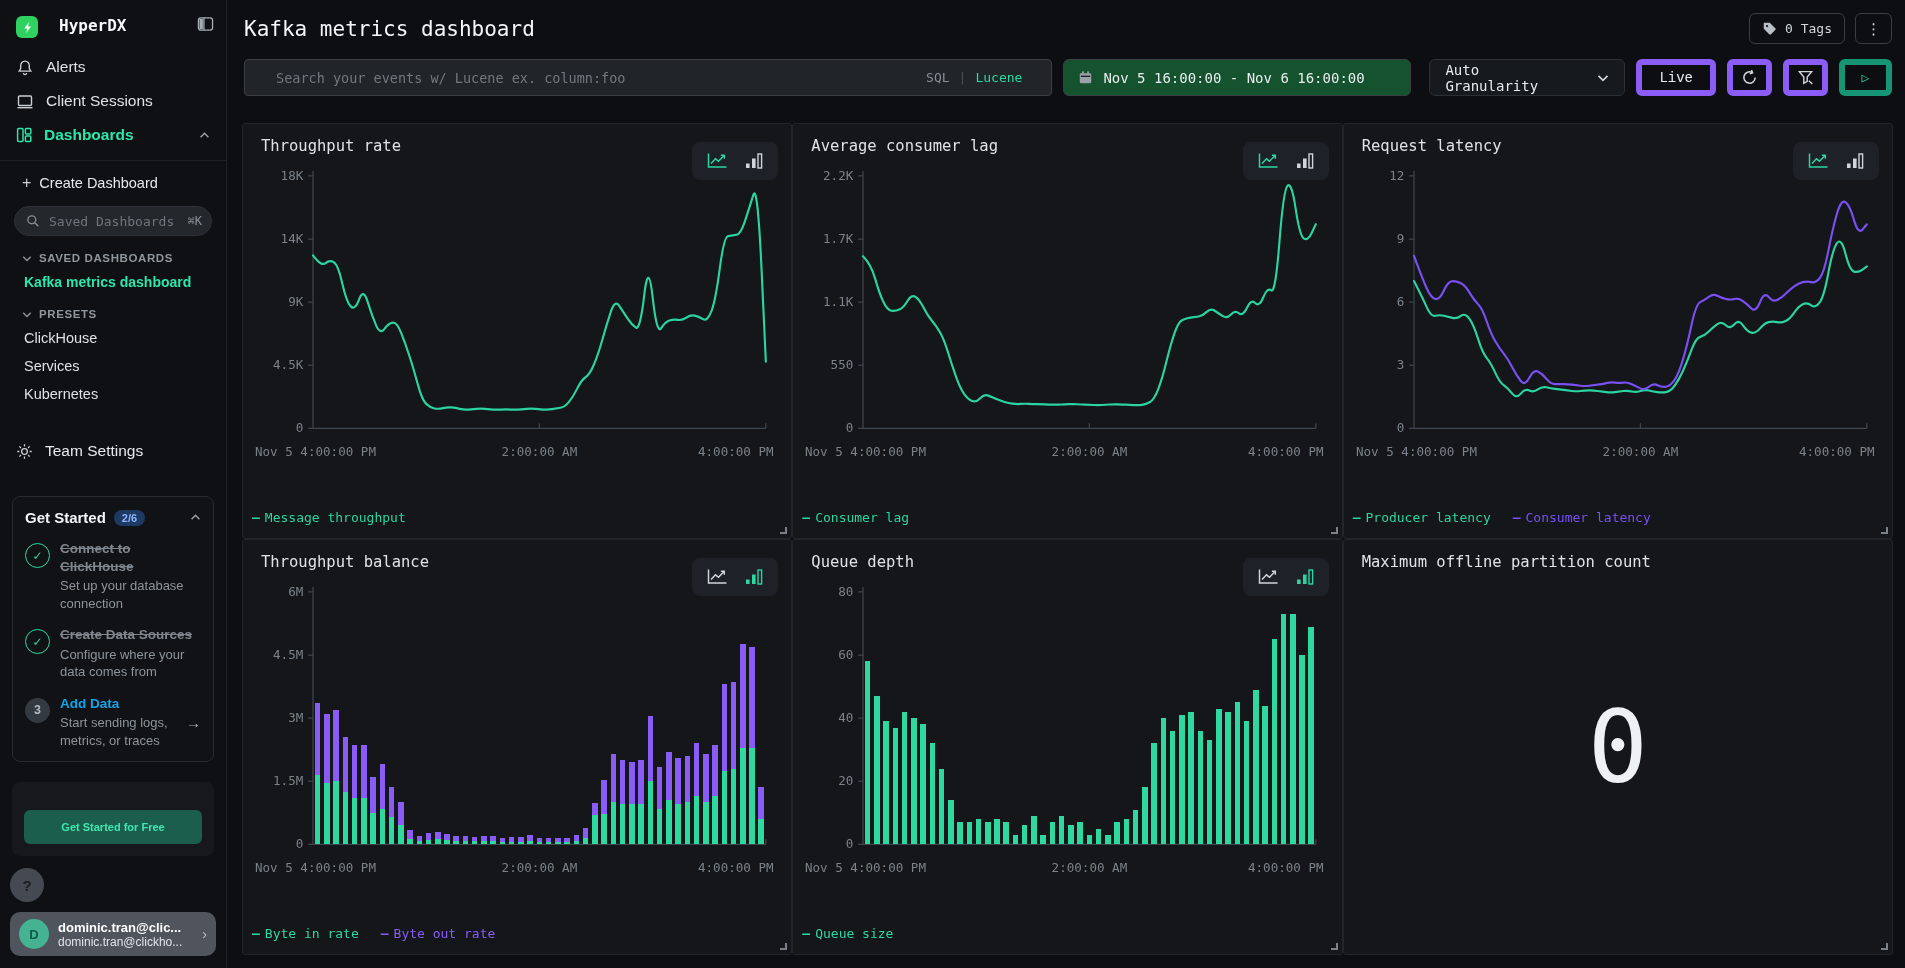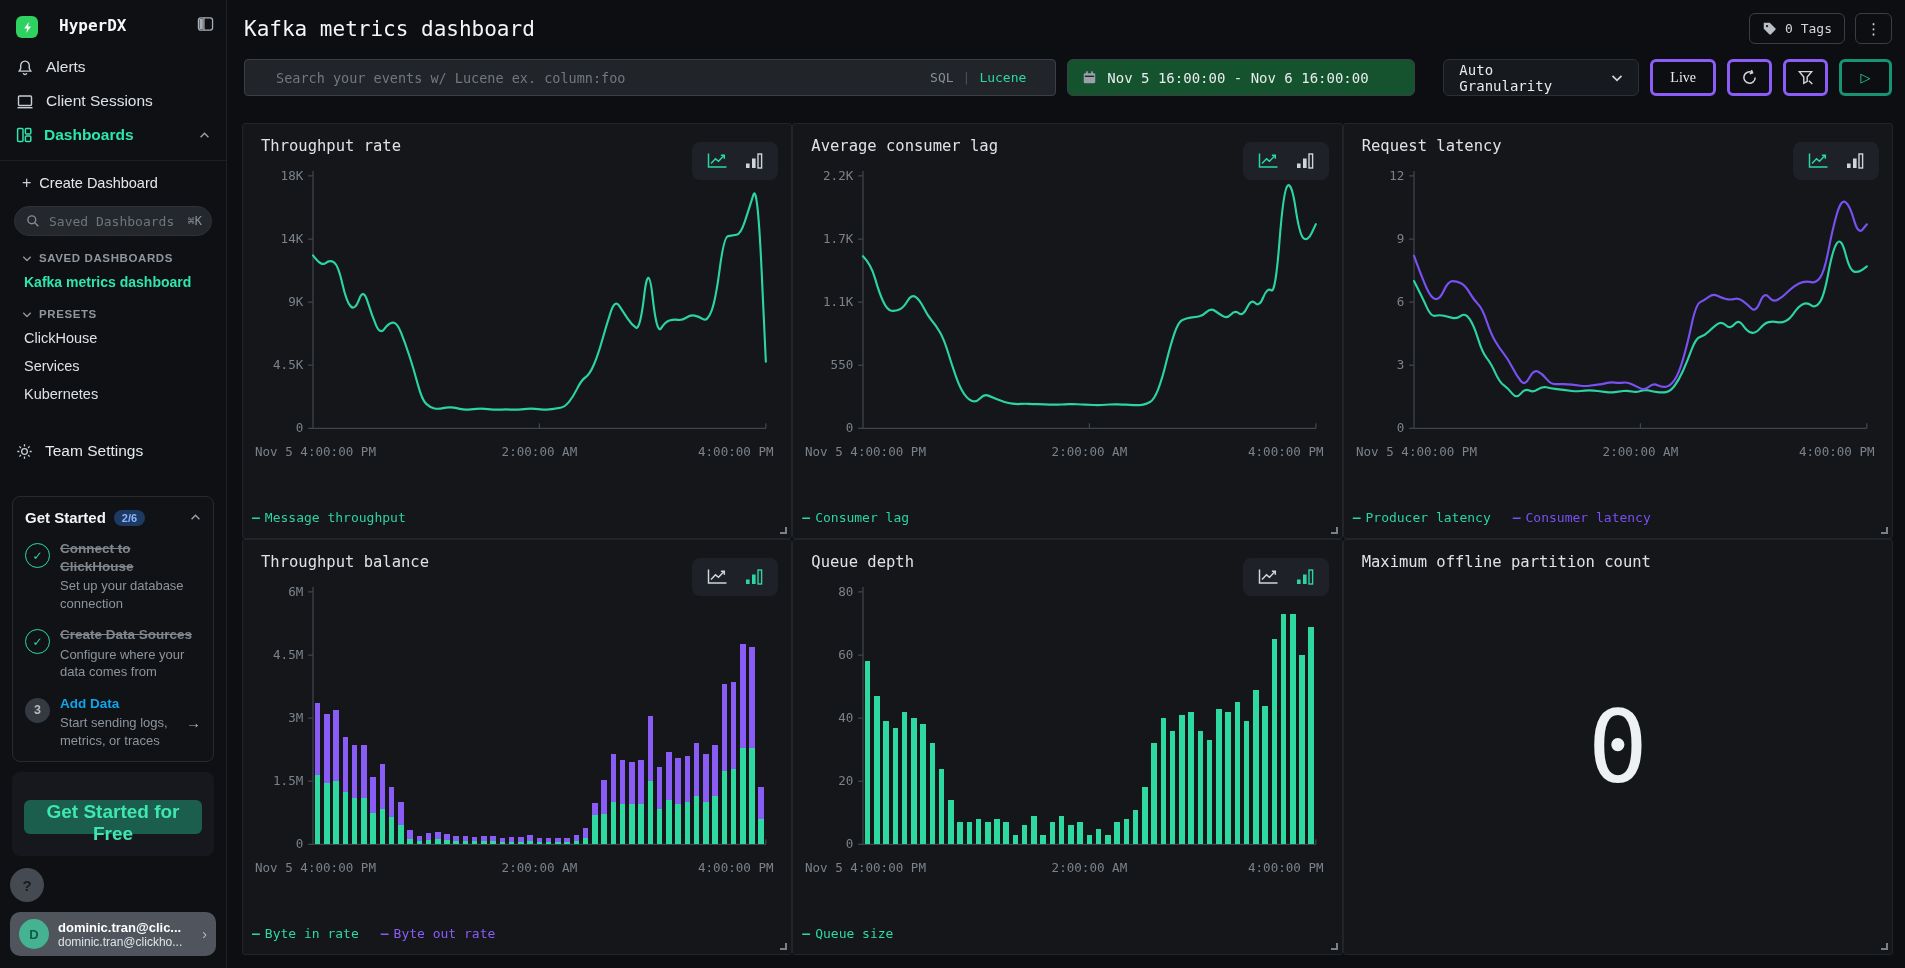--- a/index.html
+++ b/index.html
@@ -42,21 +42,21 @@
   .step-ic.done{border:1.6px solid #2bd9a0;color:#2bd9a0;font-size:12px}
   .step-ic.num{background:#343a41;color:#b6bcc2;font-size:12.5px;font-weight:700}
   .step-t{font-size:13.5px;font-weight:700;color:#0ea5e9;line-height:1.3}
   .step-t.strike{color:#7f868d;text-decoration:line-through}
   .step-d{font-size:13px;color:#8d949b;line-height:1.35;margin-top:2px;font-weight:400}
   .step-arrow{margin-left:auto;color:#aeb4ba;align-self:center;font-size:15px}
 
   .sb-bottom{margin-top:auto;padding-bottom:12px}
   .cloud{margin:0 12px 12px;background:#16181d;border-radius:8px;padding:15px 12px 12px;text-align:center}
   .cloud-t{font-size:13.5px;color:#e7eaed;line-height:1.55;padding:0 12px}
-  .cloud-btn{margin-top:13px;width:100%;background:#1b5e4e;color:#3fe7ae;font-weight:700;font-size:19px;
+  .cloud-btn{margin-top:13px;width:100%;background:#1b5e4e;color:#3fe7ae;font-weight:700;font-size:11px;
              border:0;border-radius:6px;height:34px;cursor:pointer;font-family:inherit}
   .help{width:34px;height:34px;border-radius:50%;background:#454a52;color:#191c1f;font-weight:700;font-size:15px;
         display:flex;align-items:center;justify-content:center;margin:2px 0 10px 10px;cursor:pointer}
   .chip{margin:0 10px;background:#50545d;border-radius:10px;display:flex;align-items:center;gap:9px;padding:7px 9px;cursor:pointer}
   .avatar{width:30px;min-width:30px;height:30px;border-radius:50%;background:#45b391;color:#0e5c44;
           font-weight:700;font-size:13px;display:flex;align-items:center;justify-content:center}
   .chip-name{font-size:13px;font-weight:700;color:#fff;white-space:nowrap}
   .chip-mail{font-size:12px;color:#dfe3e7;white-space:nowrap}
   .chip-chev{margin-left:auto;color:#b9bec5;font-size:14px}
 
@@ -70,24 +70,24 @@
   .frow{display:flex;gap:11px;padding:11px 13px 0 17px;align-items:center}
   .srch{flex:1;display:flex;align-items:center;background:#212429;border:1px solid #3a3f46;border-radius:4px;height:37px;padding:0 29px;gap:10px}
   .srch input{flex:1;background:none;border:0;outline:0;color:#cfd4d9;
               font-family:"DejaVu Sans Mono",monospace;font-size:13.5px}
   .srch input::placeholder{color:#72787f}
   .lang{display:flex;gap:9px;font-family:"DejaVu Sans Mono",monospace;font-size:13px;white-space:nowrap}
   .sql{color:#868e96;cursor:pointer}.pipe{color:#4a5056}.lucene{color:#2bd9a0;cursor:pointer}
   .datebox{display:flex;align-items:center;gap:10px;background:#14532d;border:1px solid #3a3f46;border-radius:6px;height:37px;
            padding:0 14px;font-family:"DejaVu Sans Mono",monospace;font-size:14px;color:#e9ecef;width:348px;cursor:pointer}
   .granbox{display:flex;align-items:center;gap:20px;background:#16191d;border:1px solid #2c3137;border-radius:6px;height:37px;
-           padding:0 15px;font-family:"DejaVu Sans Mono",monospace;font-size:14px;color:#e9ecef;width:196px;cursor:pointer;margin-left:17px}
+           padding:0 15px;font-family:"DejaVu Sans Mono",monospace;font-size:14px;color:#e9ecef;width:196px;cursor:pointer;margin-left:7px}
   .granbox .gchev{margin-left:auto;display:flex;color:#cfd5db}
-  .btn{border:3px solid #8b5cf6;border-radius:6px;height:37px;display:flex;align-items:center;justify-content:center;
-       background:transparent;color:#e9ecef;font-family:Liberation Serif, serif;font-size:14px;padding:0 17px;cursor:pointer}
+  .btn{border:6px solid #8b5cf6;border-radius:6px;height:37px;display:flex;align-items:center;justify-content:center;
+       background:transparent;color:#e9ecef;font-family:Liberation Mono, monospace;font-size:14px;padding:0 17px;cursor:pointer}
   .iconbtn{width:45px;padding:0}
   .playbtn{width:53px;padding:0;border-color:#179474;color:#2bd9a0;font-size:13px}
 
   .grid{display:grid;grid-template-columns:repeat(3,1fr);margin:27px 12px 0 15px}
   .panel{position:relative;height:416px;background:#14161a;border:1px solid #212429;border-radius:3px;overflow:hidden}
   .ptitle{position:absolute;top:13px;left:18px;font-family:"DejaVu Sans Mono",monospace;font-size:15.5px;color:#dee2e6}
   .toggle{position:absolute;top:18px;right:13px;background:#1e2127;border-radius:8px;display:flex;gap:16px;padding:10px 14px;z-index:2}
   .ticon{display:flex;color:#cfd5db;cursor:pointer}
   .ticon.on{color:#2bd6a0}
   .cplot{position:absolute;left:10px;top:40px;width:calc(100% - 20px);height:316px}

